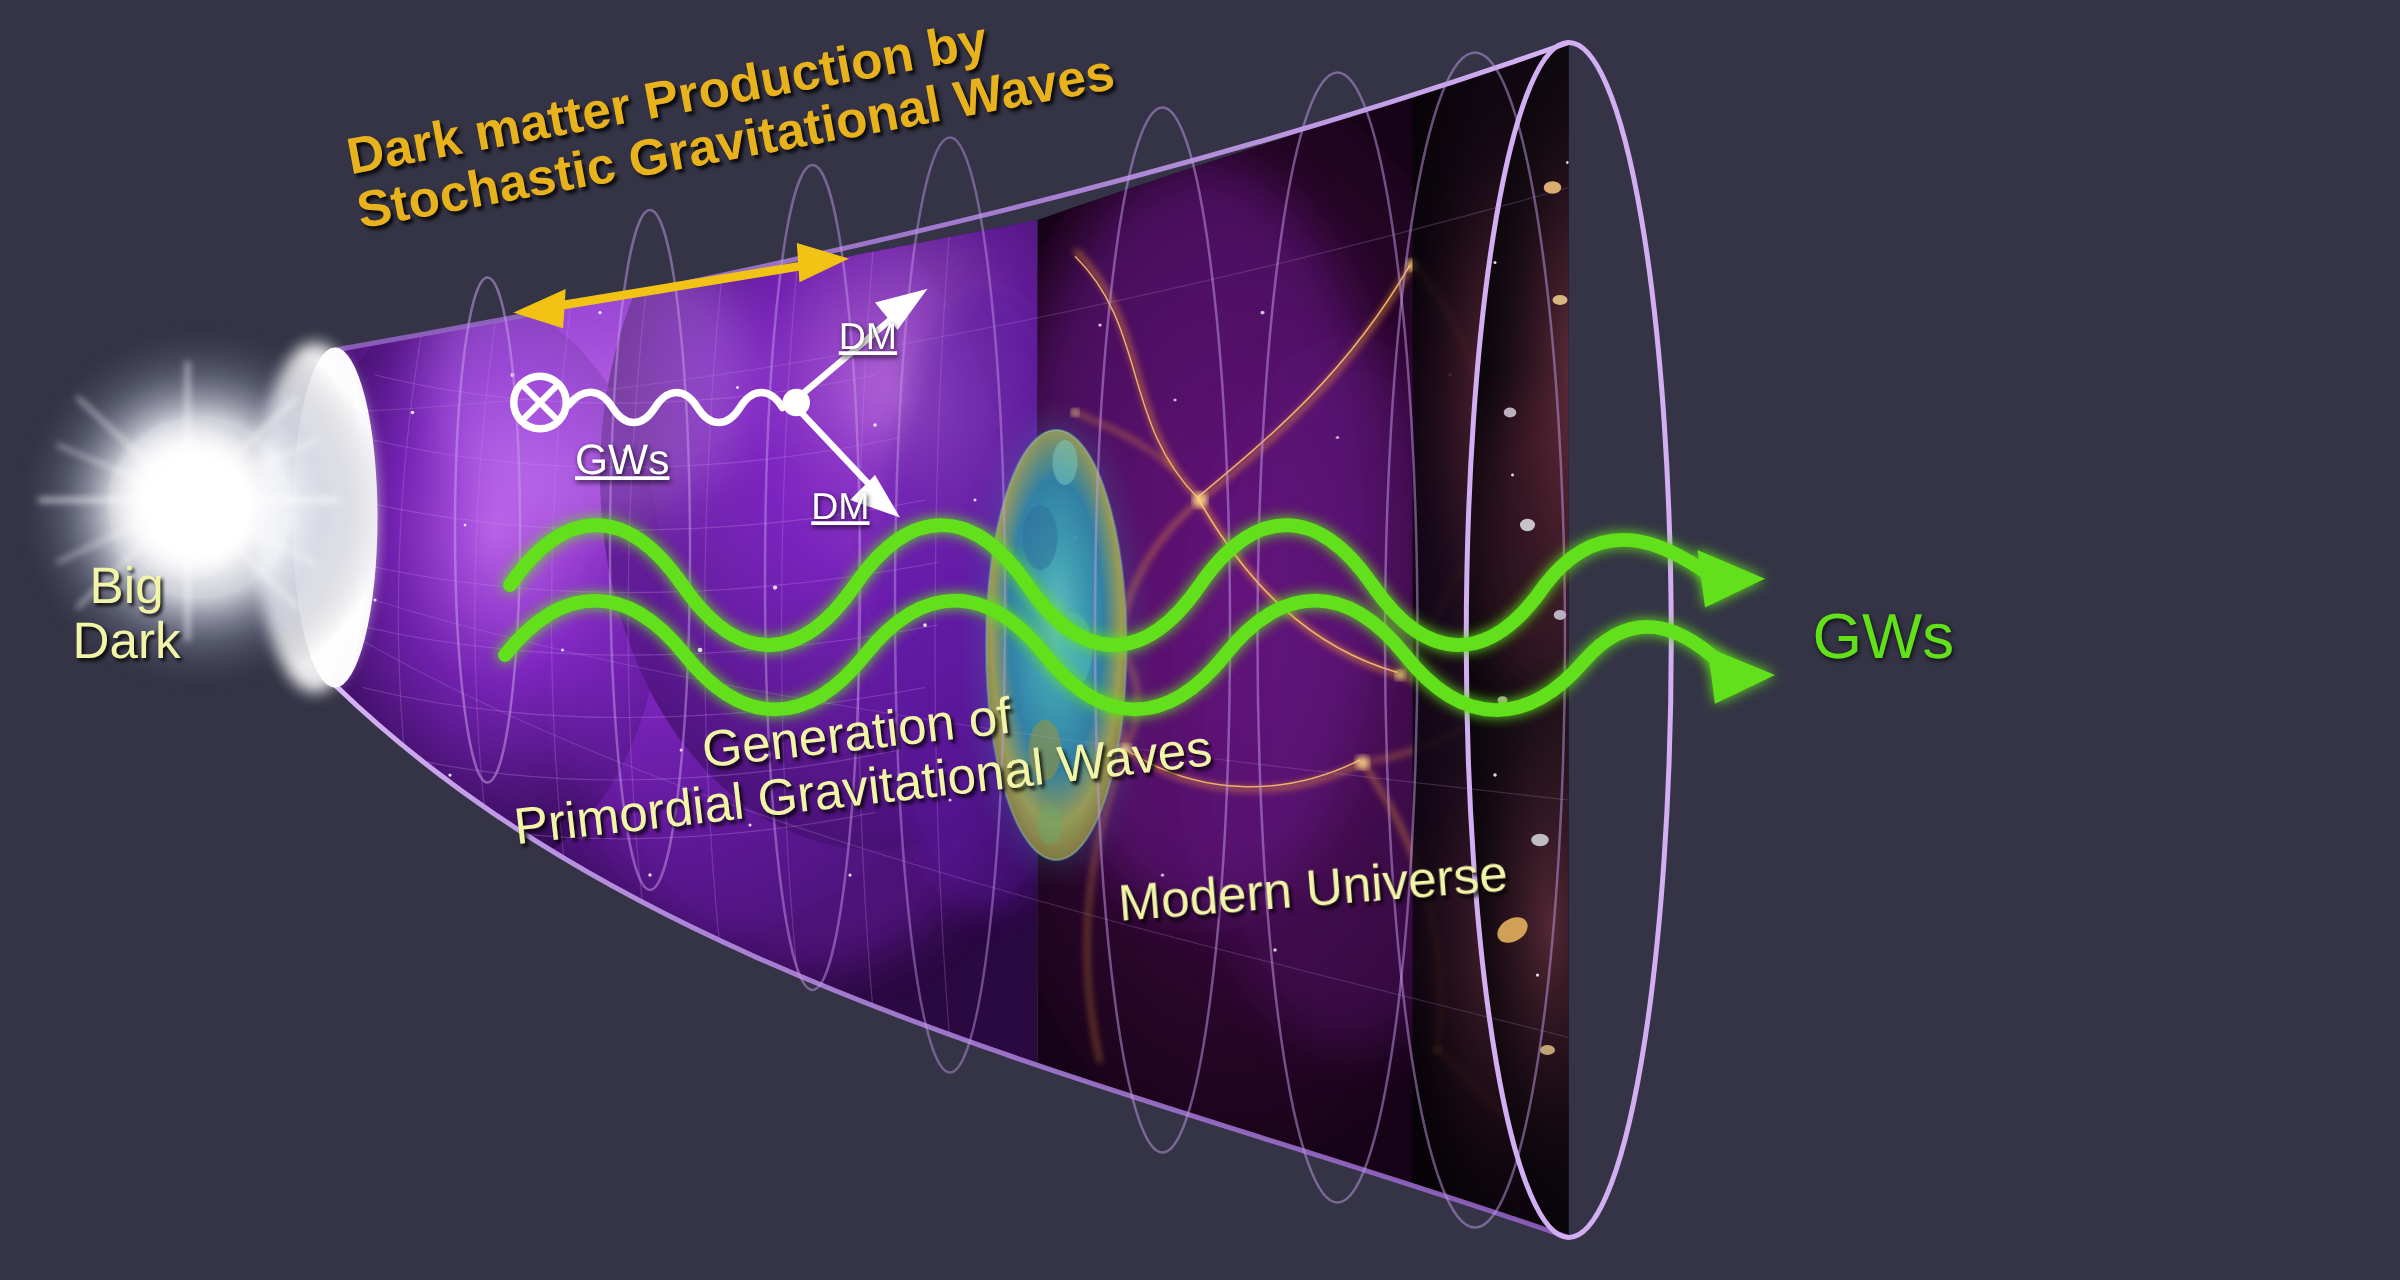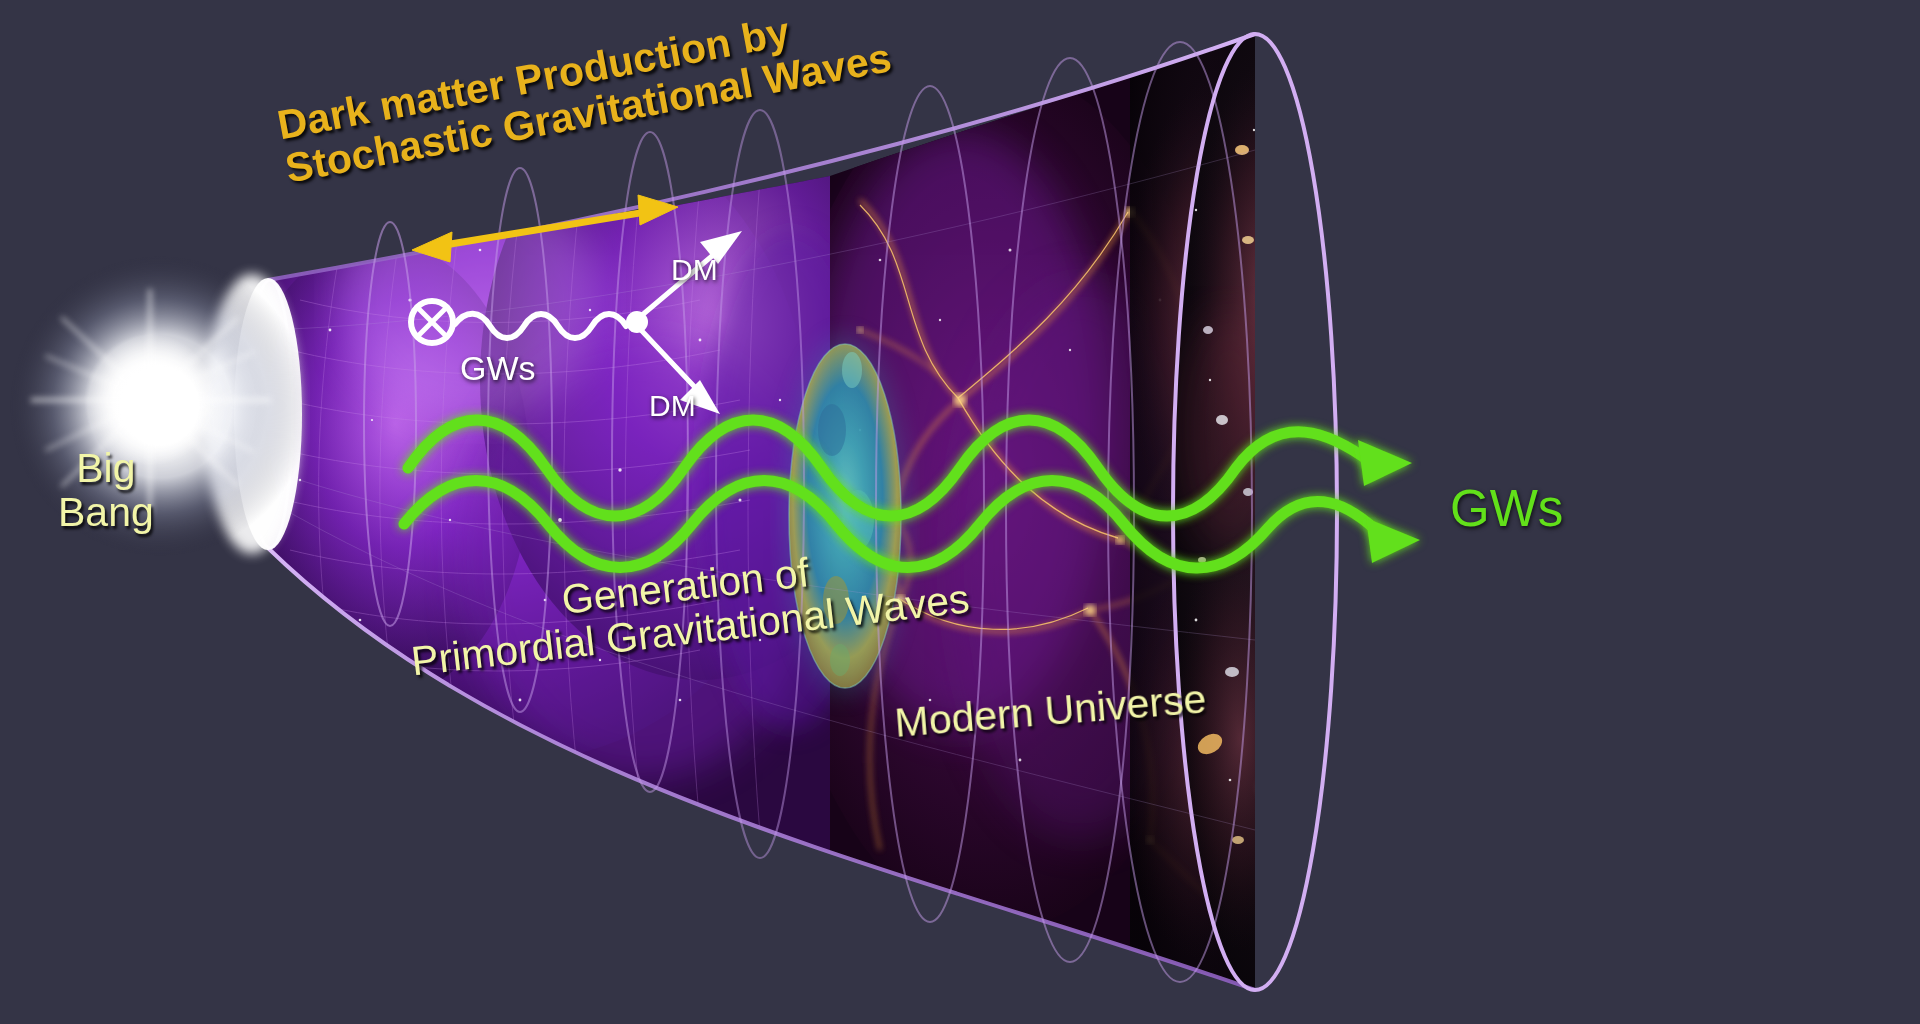--- a/index.html
+++ b/index.html
@@ -3,21 +3,21 @@
 <meta charset="utf-8">
 <style>
   html,body{margin:0;padding:0;background:#343446;}
   body{width:1920px;height:1024px;overflow:hidden;
        font-family:"Liberation Sans","DejaVu Sans",sans-serif;}
   #stage{position:relative;width:1920px;height:1024px;background:#343446;}
   #stage svg{position:absolute;left:0;top:0;}
   .lbl{position:absolute;white-space:pre;line-height:1.08;}
   .gold{color:#E8B21C;font-weight:700;}
   .paleyellow{color:#F2F5A8;font-weight:400;}
-  .white{color:#FFFFFF;font-weight:400;}
+  .white{color:#FFFFFF;font-weight:400;text-decoration:underline;}
   .green{color:#62E01A;font-weight:400;}
   .sh-dark{text-shadow:2px 3px 3px rgba(0,0,0,.85);}
   .sh-soft{text-shadow:1px 2px 4px rgba(0,0,0,.75);}
   #title{left:274px;top:104px;transform:rotate(-10.5deg);transform-origin:left top;
          font-size:41px;letter-spacing:.2px;}
   #gen-caption{left:404px;top:596px;transform:rotate(-6.5deg);transform-origin:left top;
          font-size:41px;text-align:center;}
   #modern{left:893px;top:701px;transform:rotate(-4.5deg);transform-origin:left top;font-size:41px;}
   #bigbang{left:58px;top:446px;font-size:41px;text-align:center;}
   #gws-left{left:460px;top:350px;font-size:34px;}
@@ -417,21 +417,21 @@
     <polygon points="1412,463 1358,440 1364,486"></polygon>
     <polygon points="1420,540 1366,518 1372,563"></polygon>
   </g>
 
 </svg>
 
 <div class="lbl gold sh-dark" id="title"><span>Dark matter Production by</span>
 <span>Stochastic Gravitational Waves</span></div>
 
 <div class="lbl paleyellow sh-dark" id="bigbang"><span>Big</span>
-<span>Bang</span></div>
+<span>Dark</span></div>
 
 <div class="lbl white sh-soft" id="gws-left">GWs</div>
 
 <div class="lbl white sh-soft" id="dm-top">DM</div>
 
 <div class="lbl white sh-soft" id="dm-bottom">DM</div>
 
 <div class="lbl paleyellow sh-dark" id="gen-caption"><span>Generation of</span>
 <span>Primordial Gravitational Waves</span></div>
 

